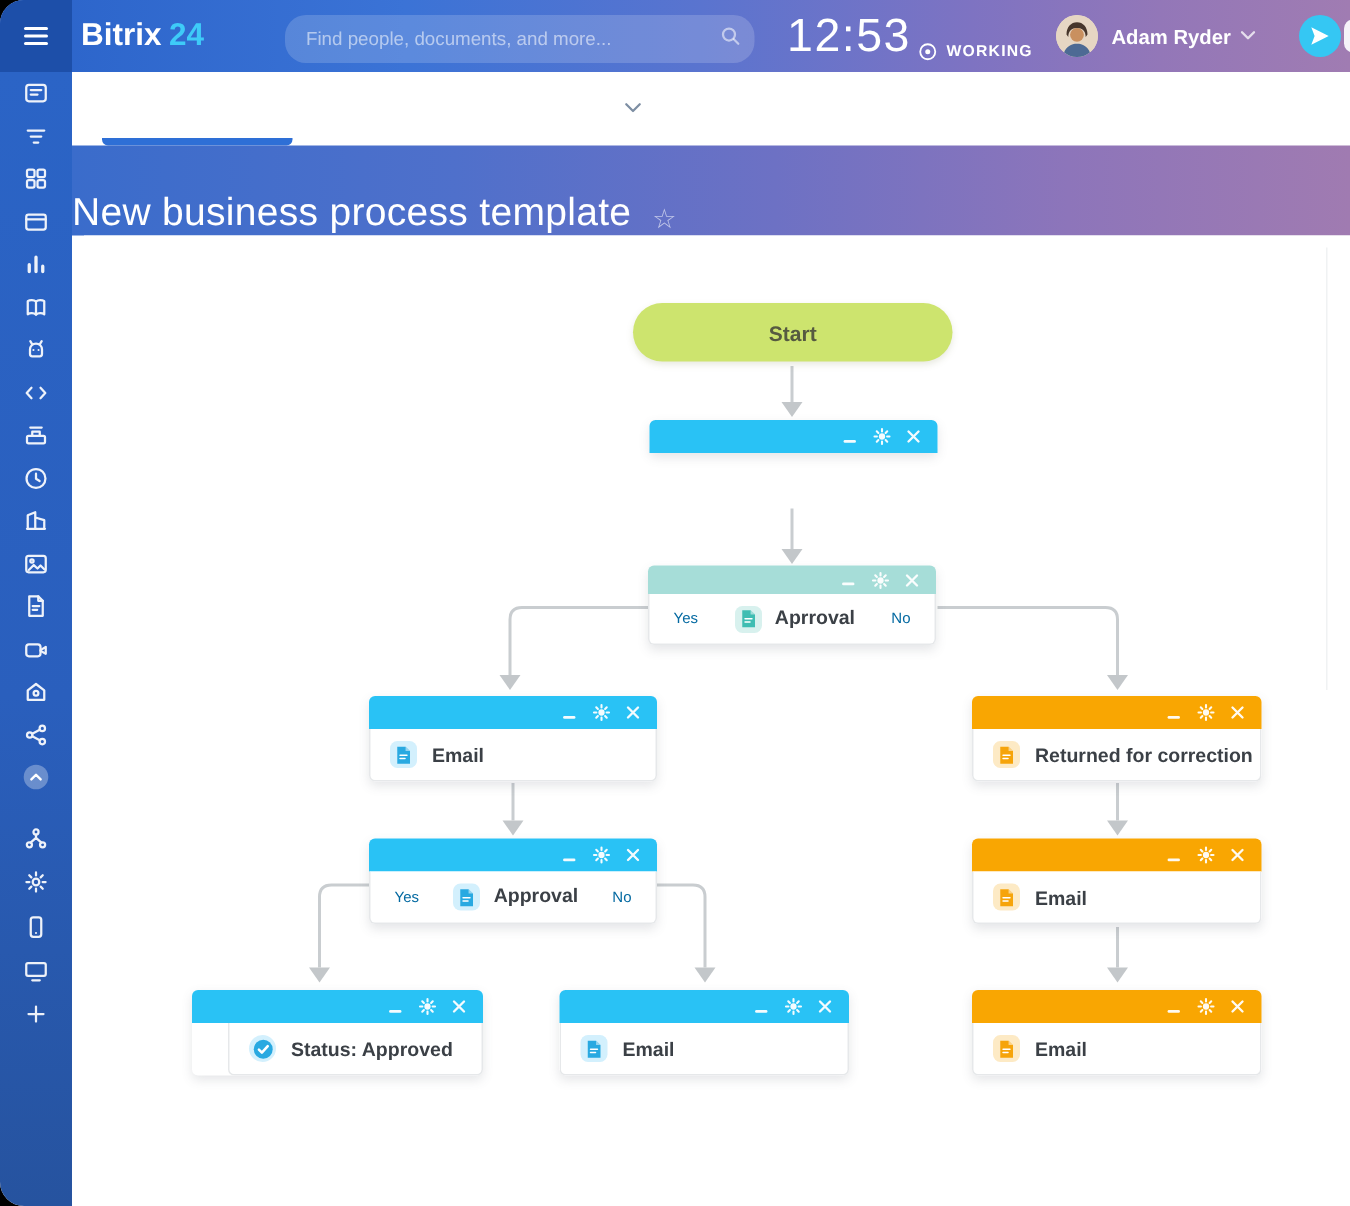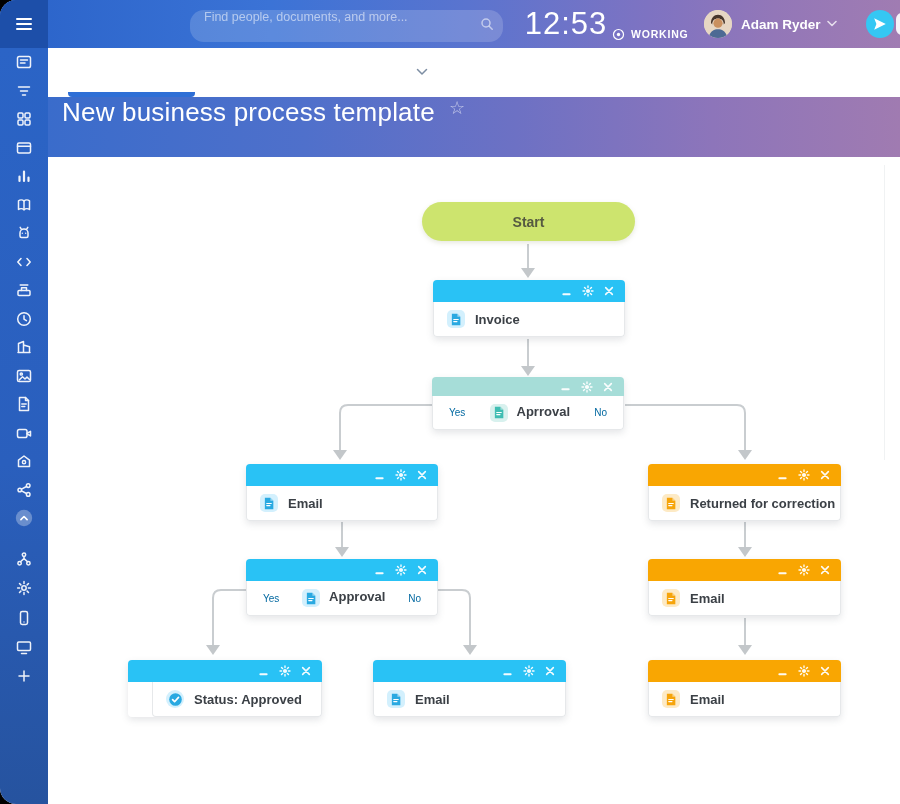--- a/index.html
+++ b/index.html
@@ -7,21 +7,21 @@
   .stage{position:absolute;inset:0;border-radius:16px 0 0 16px;overflow:hidden;background:#fff;}
 
   
   .topbar{position:absolute;left:0;top:0;width:900px;height:48px;
     background:linear-gradient(90deg,#2a63c9 0%,#3b73d6 30%,#5a74cf 52%,#7e73c2 72%,#9377b8 86%,#a07cb2 100%);}
   .logo-sq{position:absolute;left:0;top:0;width:48px;height:48px;background:#1d4fa9;display:flex;align-items:center;justify-content:center;cursor:pointer;}
   .hamburger{display:flex;flex-direction:column;gap:3px;}
   .hamburger i{display:block;width:16px;height:2.2px;background:#fff;border-radius:1px;}
   .brand{position:absolute;left:54px;top:0;height:48px;display:flex;align-items:center;font-size:21px;font-weight:700;color:#fff;cursor:pointer;}
   .brand .b24{color:#3ecbf8;margin-left:5px;}
-  .search{position:absolute;left:190px;top:10px;width:313px;height:32px;border-radius:14px;background:rgba(255,255,255,.17);display:flex;padding:0 34px 0 14px;box-sizing:border-box;cursor:text;}
+  .search{position:absolute;left:190px;top:10px;width:313px;height:32px;border-radius:14px;background:rgba(255,255,255,.17);display:flex;align-items:center;padding:0 34px 0 14px;box-sizing:border-box;cursor:text;}
   .search-ph{font-size:12.5px;color:rgba(255,255,255,.55);white-space:nowrap;}
   .search .mag{position:absolute;right:9px;top:7px;}
   .clock{position:absolute;left:526px;top:0;width:80px;height:48px;display:flex;align-items:center;justify-content:center;color:#fff;font-size:31px;font-weight:300;letter-spacing:1px;cursor:pointer;}
   .working{position:absolute;left:612px;top:0;height:48px;display:flex;align-items:center;gap:6px;color:#fff;cursor:pointer;margin-top:10px;}
   .working span{font-size:10.5px;font-weight:700;letter-spacing:.8px;}
   .avatar{position:absolute;left:704px;top:10px;width:28px;height:28px;border-radius:50%;overflow:hidden;cursor:pointer;background:#e9dbc9;}
   .username{position:absolute;left:741px;top:0;height:48px;display:flex;align-items:center;color:#fff;font-size:13.5px;font-weight:700;cursor:pointer;}
   .uchev{position:absolute;left:827px;top:20px;cursor:pointer;opacity:.75;}
   .messenger{position:absolute;left:866px;top:10px;width:28px;height:28px;border-radius:50%;background:#35c7f3;display:flex;align-items:center;justify-content:center;cursor:pointer;}
   .edge-dot{position:absolute;left:896px;top:13px;width:12px;height:22px;background:rgba(255,255,255,.9);border-radius:6px;}
@@ -31,21 +31,21 @@
     background:linear-gradient(180deg,#2b64c6 0%,#2a5fbd 55%,#26539f 100%);}
   .sb-ic{position:absolute;left:15px;width:18px;height:18px;cursor:pointer;}
 
   
   .tabbar{position:absolute;left:48px;top:48px;width:852px;height:49px;background:#fff;border-radius:12px 0 0 0;}
   .tab-label{position:absolute;left:22px;top:0;height:100%;display:flex;align-items:center;font-size:13.5px;font-weight:700;color:#1e66c9;cursor:pointer;}
   .tab-chev{position:absolute;left:368px;top:20px;cursor:pointer;}
   .tab-underline{position:absolute;left:20px;bottom:0;width:127px;height:5px;background:#2e6fd6;border-radius:0 0 4px 4px;}
 
   
-  .pageheader{position:absolute;left:48px;top:97px;width:852px;height:60px;display:flex;align-items:flex-start;padding-left:14px;box-sizing:border-box;
+  .pageheader{position:absolute;left:48px;top:97px;width:852px;height:60px;display:flex;align-items:flex-end;padding-left:0;box-sizing:border-box;
     background:linear-gradient(90deg,#3a6ccb 0%,#4f70cb 30%,#6d71c4 55%,#8d75ba 78%,#a07bb1 100%);}
   .pageheader h1{margin:0;font-size:26px;font-weight:400;color:#fff;letter-spacing:.2px;}
   .star{margin-left:14px;font-size:18px;color:rgba(255,255,255,.6);cursor:pointer;}
 
   
   .canvas{position:absolute;left:56px;top:157px;width:852px;height:647px;background:#fff;}
   .connectors{position:absolute;left:0;top:0;pointer-events:none;}
   .vline{position:absolute;left:828px;top:8px;width:1px;height:295px;background:#f0f2f3;}
   .sliver{position:absolute;left:846px;width:6px;border-radius:3px 0 0 3px;}
   .start-pill{position:absolute;display:flex;align-items:center;justify-content:center;font-size:14px;font-weight:700;border-radius:20px;box-shadow:0 2px 5px rgba(120,130,80,.18);cursor:pointer;}
@@ -64,20 +64,24 @@
 
 <div class="stage">
 
   <header class="topbar">
     <div class="logo-sq">
       <span class="hamburger">
           <i></i>
           <i></i>
           <i></i>
         </span>
+    </div>
+    <div class="brand">
+      <span>Bitrix</span>
+      <span class="b24">24</span>
     </div>
     <div class="search">
       <span class="search-ph">Find people, documents, and more...</span>
       <svg class="mag" width="14" height="14" viewBox="0 0 14 14">
           <g stroke="rgba(255,255,255,.55)" stroke-width="1.5" fill="none" stroke-linecap="round">
             <circle cx="6" cy="6" r="4"></circle>
             <path d="M9.2 9.2l3 3"></path>
           </g>
         </svg>
     </div>
@@ -260,30 +264,20 @@
                 </g>
                 <circle cx="6" cy="6" r="2.1" fill="#fff"></circle>
               </svg>
             </span>
             <span class="wc">
               <svg width="10" height="10" viewBox="0 0 12 12">
                 <path d="M2 2l8 8M10 2l-8 8" stroke="#fff" stroke-width="1.9" stroke-linecap="round"></path>
               </svg>
             </span>
           </div>
-          <div class="flow-body" style="height: 35px;">
-            <span class="node-ic" style="background: rgb(211, 240, 253);">
-              <svg width="12" height="13" viewBox="0 0 13 14">
-                <path d="M2 .8h6l3.2 3.2v9.2H2z" fill="#29a9e1"></path>
-                <path d="M8 .8l3.2 3.2H8z" fill="#fff" opacity=".5"></path>
-                <path d="M4 7h5M4 9.3h3.6" stroke="#fff" stroke-width="1.1" stroke-linecap="round"></path>
-              </svg>
-            </span>
-            <span class="node-label">Invoice</span>
-          </div>
         </div>
         <div class="flow-box" style="left: 376px; top: 220px; width: 192px;">
           <div class="flow-title" style="background: rgb(166, 221, 216); height: 19px;">
             <span class="wc">
               <svg width="11" height="11" viewBox="0 0 12 12">
                 <rect x="1.5" y="8" width="9" height="2" rx="1" fill="#fff"></rect>
               </svg>
             </span>
             <span class="wc">
               <svg width="12" height="12" viewBox="0 0 12 12">

